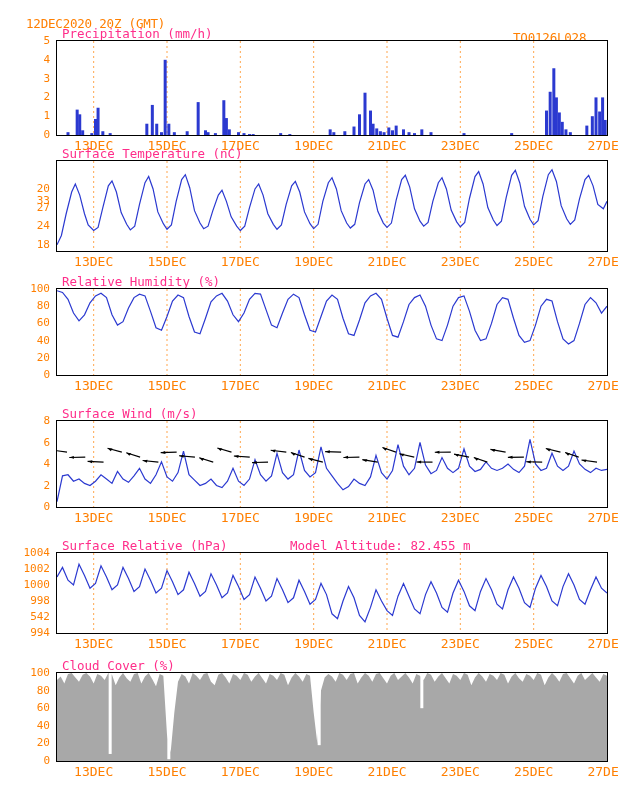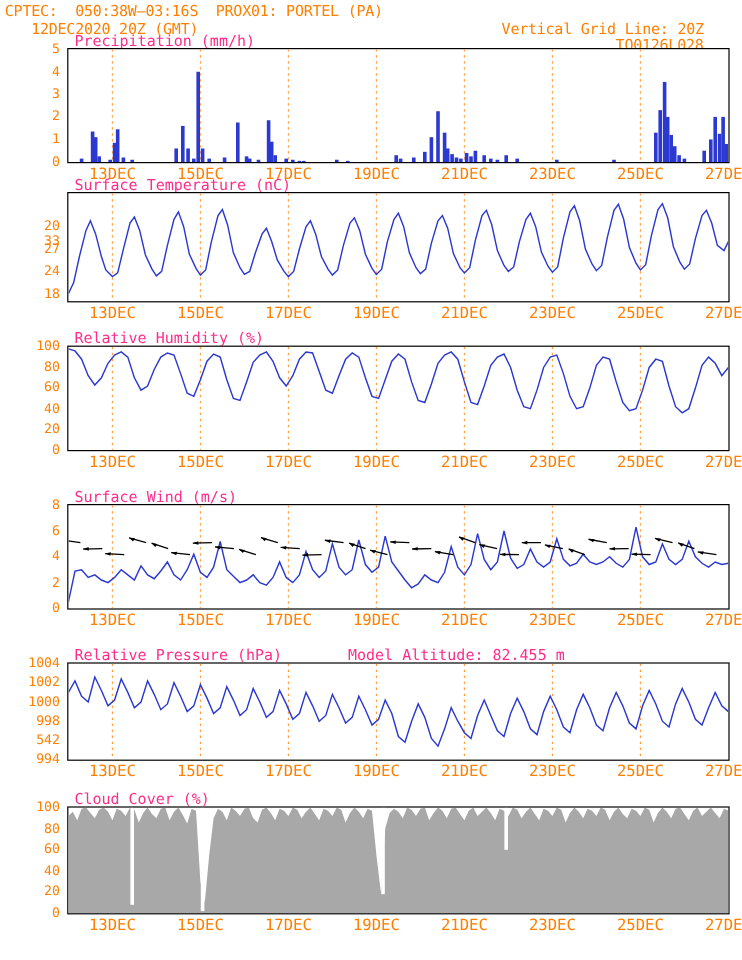--- a/index.html
+++ b/index.html
@@ -22,23 +22,21 @@
   .cloud{fill:#a8a8a8;}
   .arrow{stroke:#000;stroke-width:1.1;fill:none;}
   .arrowhead{fill:#000;}
 </style>
 </head>
 <body>
 
 <div class="page">
 
   <div class="hdr">
-    <div class="l1">CPTEC:  050:38W—03:16S  PROX01: PORTEL (PA)</div>
     <div class="l2">12DEC2020 20Z (GMT)</div>
-    <div class="vgl">Vertical Grid Line: 20Z</div>
     <div class="tq">TQ0126L028</div>
   </div>
 
   <div id="panels">
       <div class="ptitle" style="left: 62px; top: 26px;">Precipitation (mm/h)</div>
       <div class="plot" style="left: 56px; top: 40px; width: 552px; height: 96px;">
         <svg width="550" height="94" viewBox="0 0 550 94">
           <line x1="36.666666666666664" y1="0" x2="36.666666666666664" y2="94" class="gridline"></line>
           <line x1="110" y1="0" x2="110" y2="94" class="gridline"></line>
           <line x1="183.33333333333331" y1="0" x2="183.33333333333331" y2="94" class="gridline"></line>
@@ -259,21 +257,21 @@
       <div class="ylab" style="left: 0px; width: 50px; top: 435.5px;">6</div>
       <div class="ylab" style="left: 0px; width: 50px; top: 414px;">8</div>
       <div class="xlab" style="left: 69.6667px; top: 510px; width: 48px; text-align: center;">13DEC</div>
       <div class="xlab" style="left: 143px; top: 510px; width: 48px; text-align: center;">15DEC</div>
       <div class="xlab" style="left: 216.333px; top: 510px; width: 48px; text-align: center;">17DEC</div>
       <div class="xlab" style="left: 289.667px; top: 510px; width: 48px; text-align: center;">19DEC</div>
       <div class="xlab" style="left: 363px; top: 510px; width: 48px; text-align: center;">21DEC</div>
       <div class="xlab" style="left: 436.333px; top: 510px; width: 48px; text-align: center;">23DEC</div>
       <div class="xlab" style="left: 509.667px; top: 510px; width: 48px; text-align: center;">25DEC</div>
       <div class="xlab" style="left: 583px; top: 510px; width: 48px; text-align: center;">27DEC</div>
-      <div class="ptitle" style="left: 62px; top: 538px;">Relative Pressure (hPa)</div>
+      <div class="ptitle" style="left: 62px; top: 538px;">Surface Relative (hPa)</div>
       <div class="ptitle" style="left: 290px; top: 538px;">Model Altitude: 82.455 m</div>
       <div class="plot" style="left: 56px; top: 552px; width: 552px; height: 82px;">
         <svg width="550" height="80" viewBox="0 0 550 80">
           <line x1="36.666666666666664" y1="0" x2="36.666666666666664" y2="80" class="gridline"></line>
           <line x1="110" y1="0" x2="110" y2="80" class="gridline"></line>
           <line x1="183.33333333333331" y1="0" x2="183.33333333333331" y2="80" class="gridline"></line>
           <line x1="256.6666666666667" y1="0" x2="256.6666666666667" y2="80" class="gridline"></line>
           <line x1="330" y1="0" x2="330" y2="80" class="gridline"></line>
           <line x1="403.3333333333333" y1="0" x2="403.3333333333333" y2="80" class="gridline"></line>
           <line x1="476.6666666666667" y1="0" x2="476.6666666666667" y2="80" class="gridline"></line>

